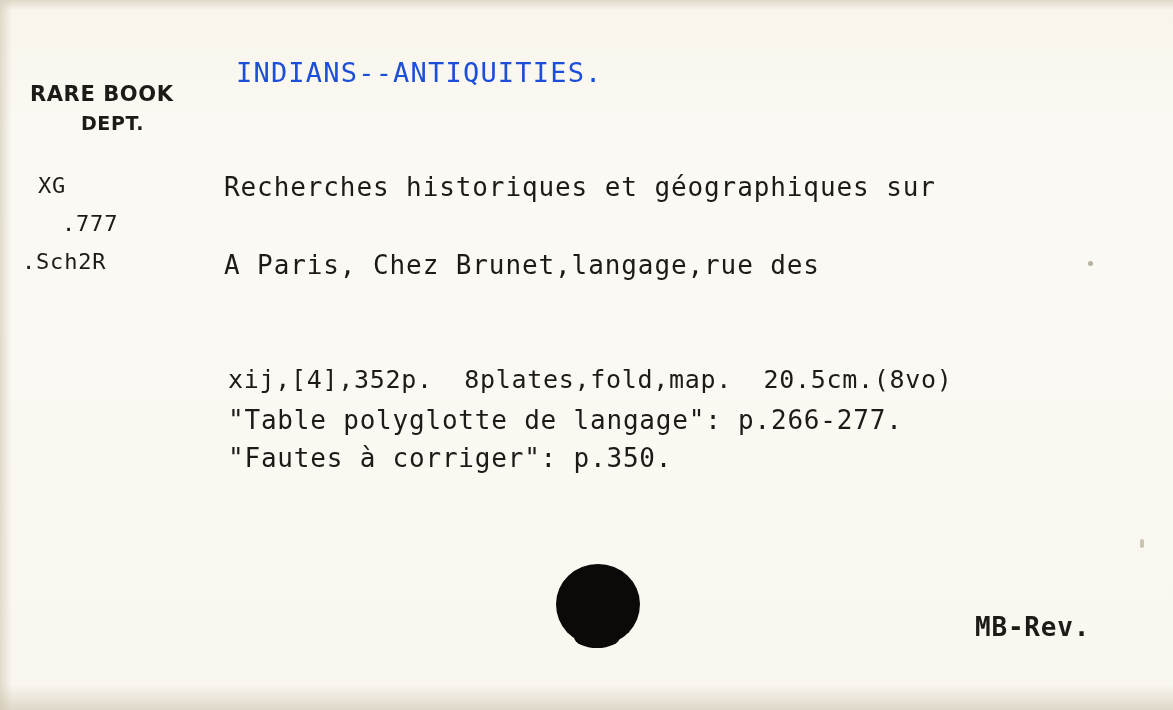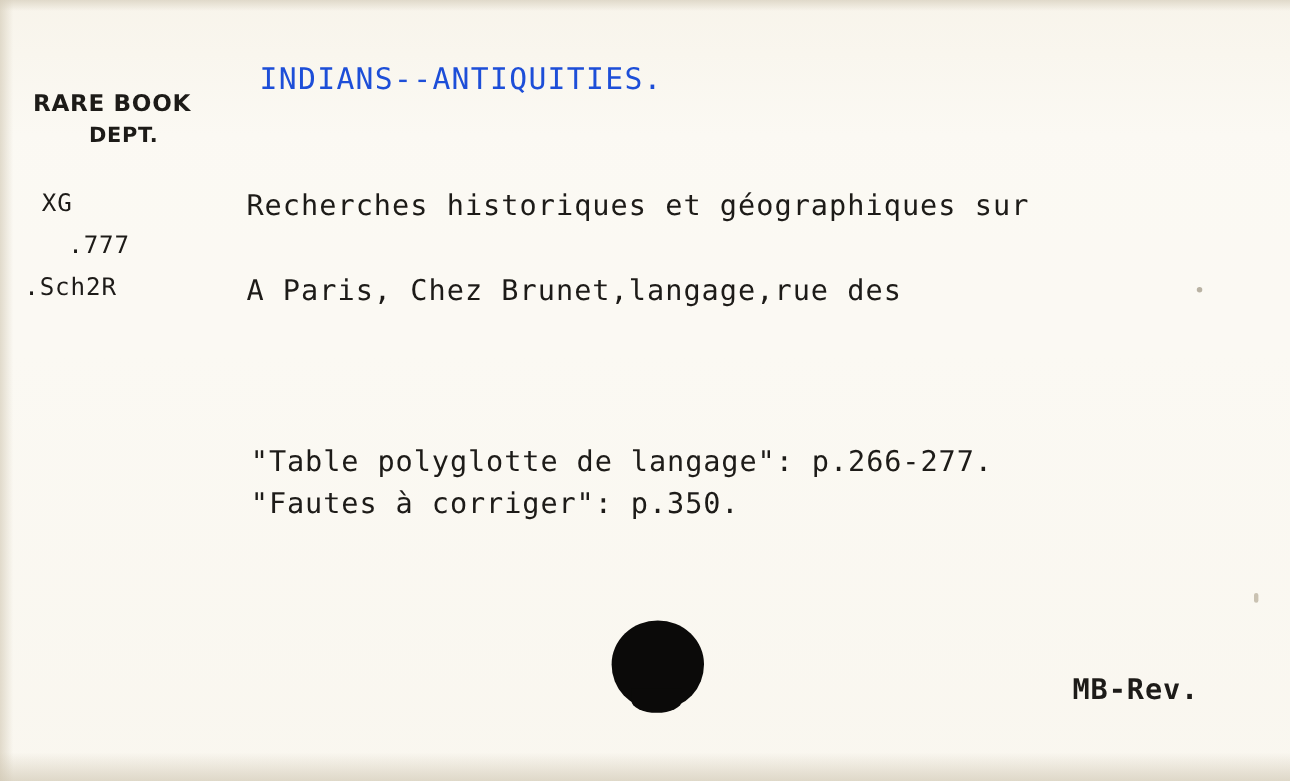--- a/index.html
+++ b/index.html
@@ -155,20 +155,21 @@
   <div class="txt" id="stamp-line1">RARE BOOK</div>
   <div class="txt" id="stamp-line2">DEPT.</div>
 
   <div class="txt callnum" id="callnum-1">XG</div>
   <div class="txt callnum" id="callnum-2">.777</div>
   <div class="txt callnum" id="callnum-3">.Sch2R</div>
 
   <div class="txt body-line" id="line-title1">Recherches historiques et géographiques sur</div>
   <div class="txt body-line" id="line-imprint1">A Paris, Chez Brunet,langage,rue des</div>
 
+  <div class="txt" id="line-collation">xij,[4],352p.  8plates,fold,map.  20.5cm.(8vo)</div>
   <div class="txt" id="line-note1">"Table polyglotte de langage": p.266-277.</div>
   <div class="txt" id="line-note2">"Fautes à corriger": p.350.</div>
 
   <div id="punch-hole"></div>
 
   <div class="txt" id="footer-code">MB-Rev.</div>
 
   <div class="speck" id="speck-1"></div>
   <div class="speck" id="speck-2"></div>
 </div>

